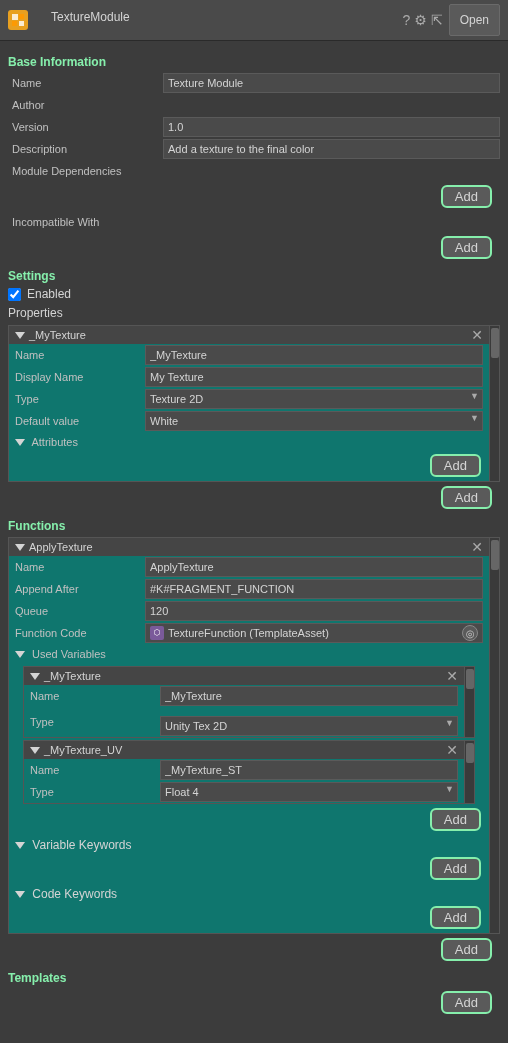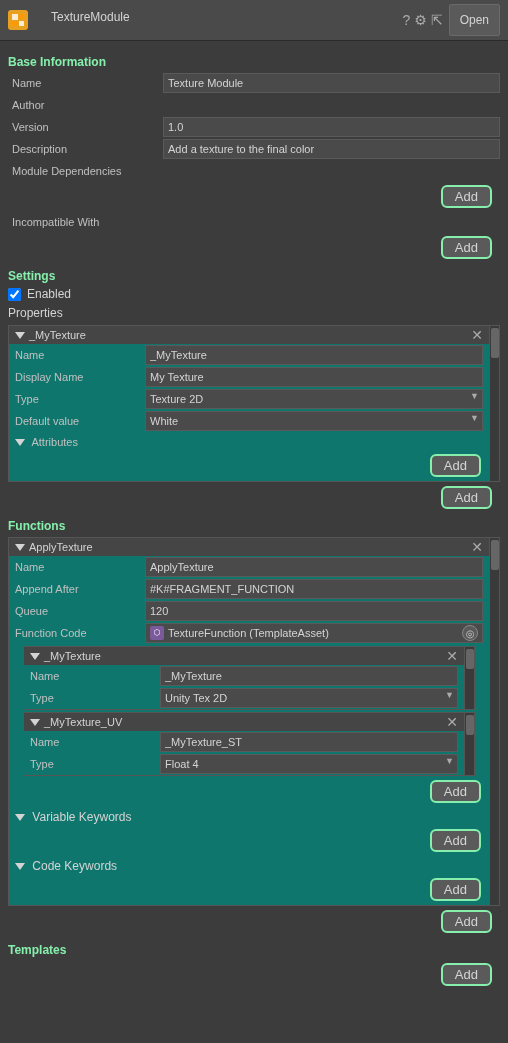--- a/index.html
+++ b/index.html
@@ -398,39 +398,45 @@
           </div>
           <div class="field-row-inner">
             <span class="field-label-narrow">Function Code</span>
             <div class="function-code-value" style="flex:1;background:#4a4a4a;border:1px solid #5a5a5a;display:flex;align-items:center;padding:2px 4px;font-size:11px;height:20px;">
               <span class="template-icon">⬡</span>
               <span style="flex:1;">TextureFunction (TemplateAsset)</span>
               <div class="circle-btn">◎</div>
             </div>
           </div>
 
+          <div class="field-row-inner">
+            <span class="field-label-narrow">
+              <span class="triangle-down" style="margin-right:4px;"></span>
+              <span>Used Variables</span>
+            </span>
+          </div>
 
           <div style="margin:2px 14px;">
             <div class="props-box">
               <div class="row-with-scroll">
                 <div class="row-content">
                   <div class="props-box-header">
                     <div class="sub-section-header-left">
                       <span class="triangle-down"></span>
                       <span>_MyTexture</span>
                     </div>
                     <span class="close-x">✕</span>
                   </div>
                   <div class="field-row-inner">
                     <span class="field-label-narrow">Name</span>
                     <input class="field-value" type="text" style="flex: 1 1 0%;" value="_MyTexture">
                   </div>
                   <div class="field-row-inner">
                     <span class="field-label-narrow">Type</span>
-                    <div class="select-wrapper" style="flex:1;">
+                    <div class="select-wrapper" style="flex:1;margin-top:8px;">
                       <select>
                         <option>Unity Tex 2D</option>
                       </select>
                     </div>
                   </div>
                 </div>
                 <div class="scrollbar-right">
                   <div style="width:8px;height:20px;background:#666;margin:2px auto;border-radius:2px;"></div>
                 </div>
               </div>

